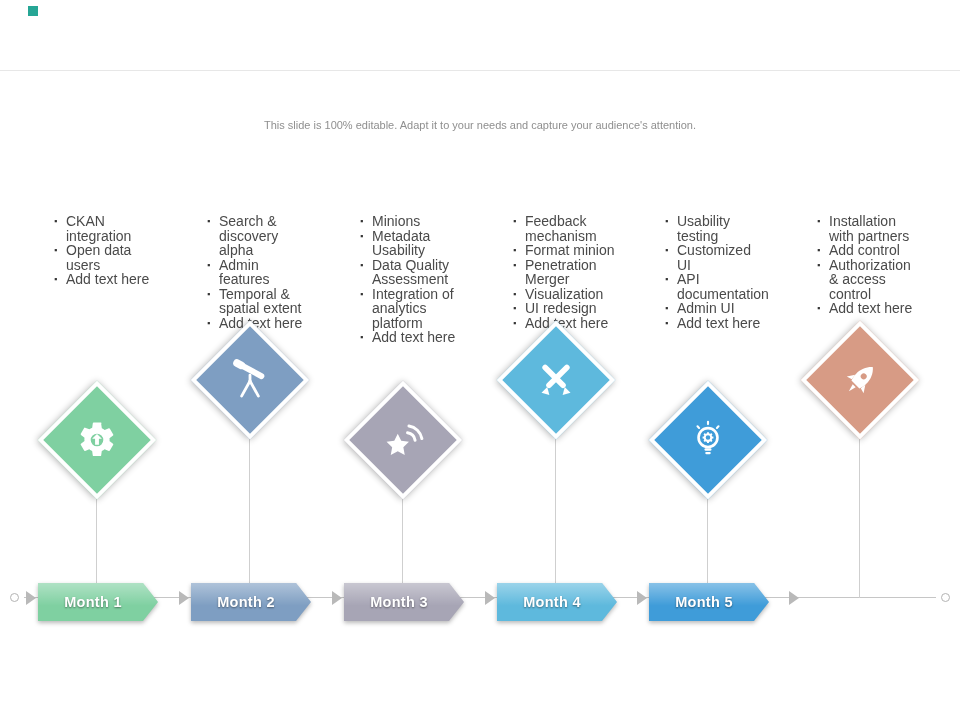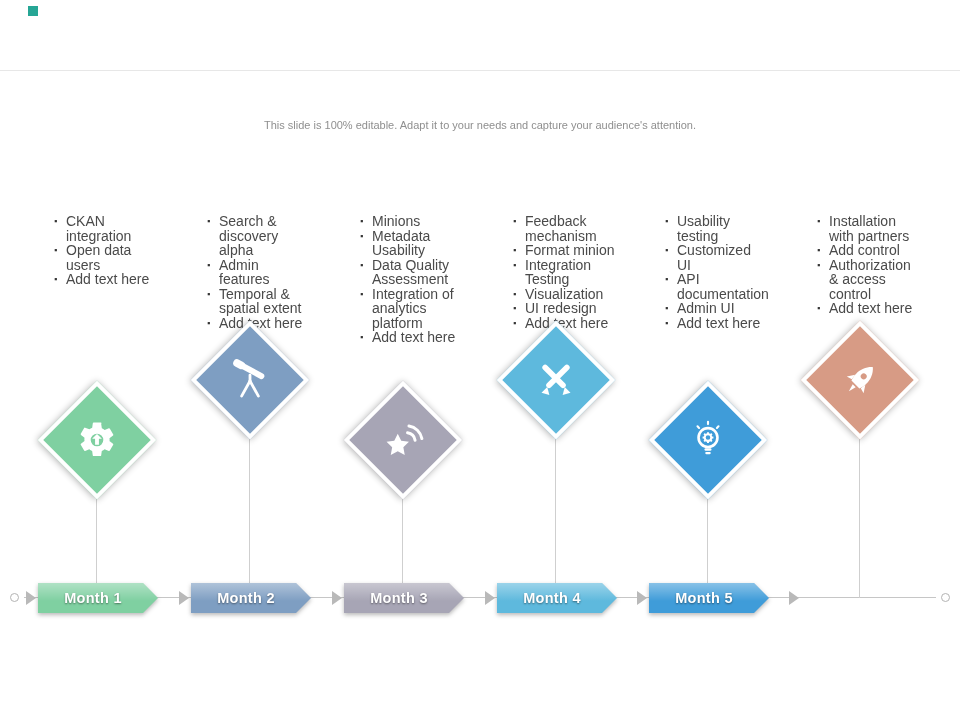--- a/index.html
+++ b/index.html
@@ -55,21 +55,21 @@
     transform:rotate(-45deg);
   }
   svg.icon{width:42px;height:42px;color:var(--c,#999);}
 
   .arrow-tail{
     position:absolute;left:5px;top:591px;width:0;height:0;
     border-top:7px solid transparent;border-bottom:7px solid transparent;
     border-left:10px solid #b9b9b9;
   }
   .arrow-wrap{
-    position:absolute;top:583px;left:17px;width:120px;height:30px;
+    position:absolute;top:583px;left:17px;width:120px;height:38px;
     filter:drop-shadow(0 2px 2px rgba(0,0,0,.28));
   }
   .arrow{
     position:absolute;inset:0;background-color:var(--c,#999);
     background-image:linear-gradient(rgba(255,255,255,.38),rgba(255,255,255,0) 60%);
     clip-path:polygon(0 0,calc(100% - 15px) 0,100% 50%,calc(100% - 15px) 100%,0 100%);
     display:flex;align-items:center;justify-content:center;
   }
   .month-label{
     font-weight:700;font-size:14.5px;color:#fff;letter-spacing:.3px;
@@ -165,21 +165,21 @@
       <div class="arrow">
         <span class="month-label">Month 3</span>
       </div>
     </div>
   </div>
 
   <div class="col high" style="left: 480px; --c: #5eb9dd;">
     <ul class="bullets">
         <li>Feedback mechanism</li>
         <li>Format minion</li>
-        <li>Integration Testing</li>
+        <li>Penetration Merger</li>
         <li>Visualization</li>
         <li>UI redesign</li>
         <li>Add text here</li>
       </ul>
     <div class="connector"></div>
     <div class="diamond">
       <div class="icon-wrap">
         <svg class="icon" viewBox="0 0 24 24">
           <g stroke="#fff" stroke-width="3.2" stroke-linecap="round">
             <line x1="5.8" y1="4.8" x2="16" y2="15"></line>

